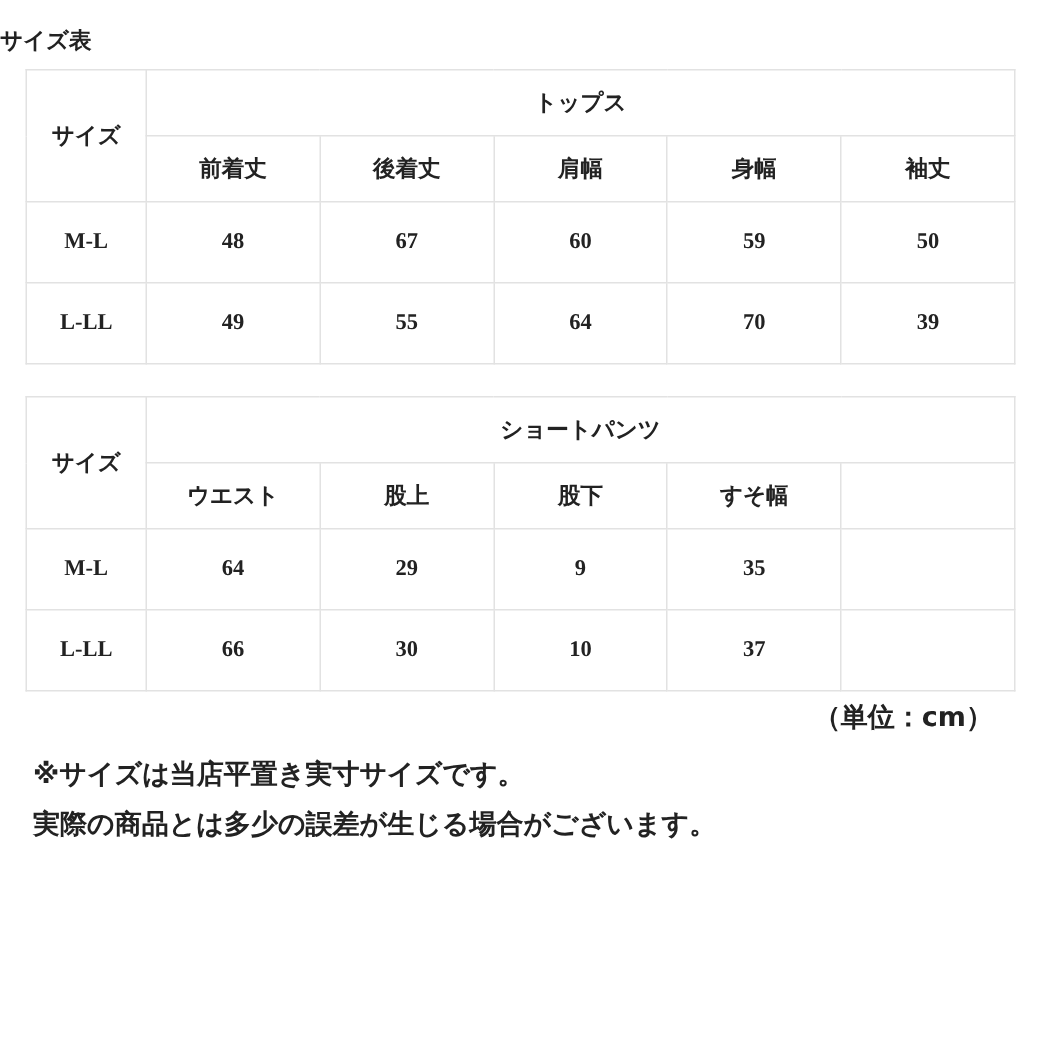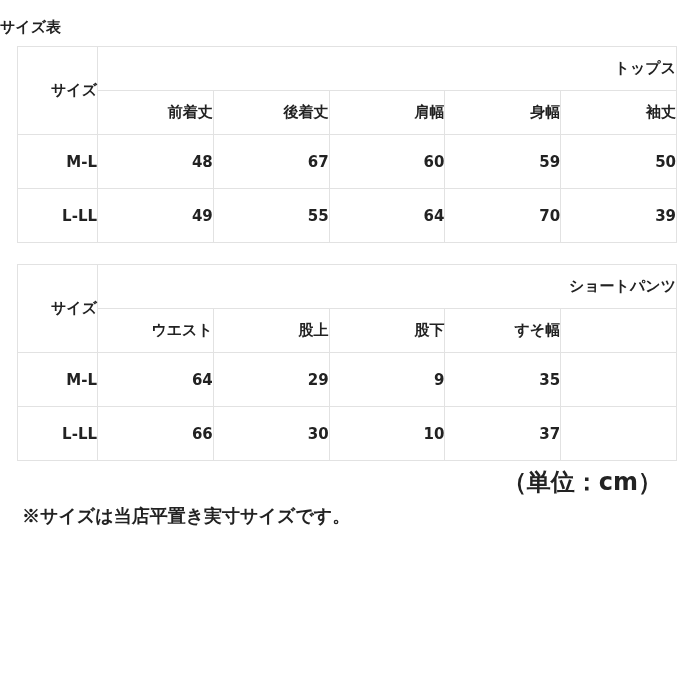--- a/index.html
+++ b/index.html
@@ -2,31 +2,31 @@
 <html><head>
 <meta charset="utf-8">
 <style>
   html, body { margin:0; padding:0; background:#ffffff; }
   body { width:700px; height:700px; position:relative; overflow:hidden;
          font-family: "DejaVu Sans", "Liberation Sans", sans-serif; color:#222; }
   .title { position:absolute; left:0; width:700px; top:18px; text-align:left;
            font-size:15px; font-weight:bold; }
   table.size { position:absolute; left:17px; width:660px; border-collapse:collapse;
                table-layout:fixed; }
-  table.size td { border:1px solid #e2e2e2; text-align:right; vertical-align:middle;
+  table.size td { border:1px solid #e2e2e2; text-align:center; vertical-align:middle;
                   font-size:15px; padding:0; }
   table.size td.hdr { font-weight:bold; }
-  table.size td.val { font-weight:bold; }
+  table.size td.val { font-weight:bold;font-family:Liberation Serif, serif; }
   #t1 { top:46px; }
   #t2 { top:264px; }
   .col-size { width:80px; }
-  .unit { position:absolute; right:38px; top:466px; font-size:24px; font-weight:bold; }
+  .unit { position:absolute; right:38px; top:466px; font-size:18px; font-weight:bold; }
   .notes { position:absolute; left:22px; top:500px; font-size:18px; font-weight:bold;
            line-height:33px; }
-  .notes div { white-space:nowrap;font-family:Liberation Serif, serif; }
+  .notes div { white-space:nowrap; }
 </style>
 </head>
 <body>
 
 <div class="title">サイズ表</div>
 
 <table class="size" id="t1">
   <colgroup>
     <col class="col-size">
       <col>
@@ -103,13 +103,14 @@
     <td class="val">37</td>
     <td class="val"></td>
   </tr>
 </tbody>
   </table>
 
 <div class="unit">（単位：cm）</div>
 
 <div class="notes">
   <div>※サイズは当店平置き実寸サイズです。</div>
+  <div>実際の商品とは多少の誤差が生じる場合がございます。</div>
 </div>
 
 </body></html>

